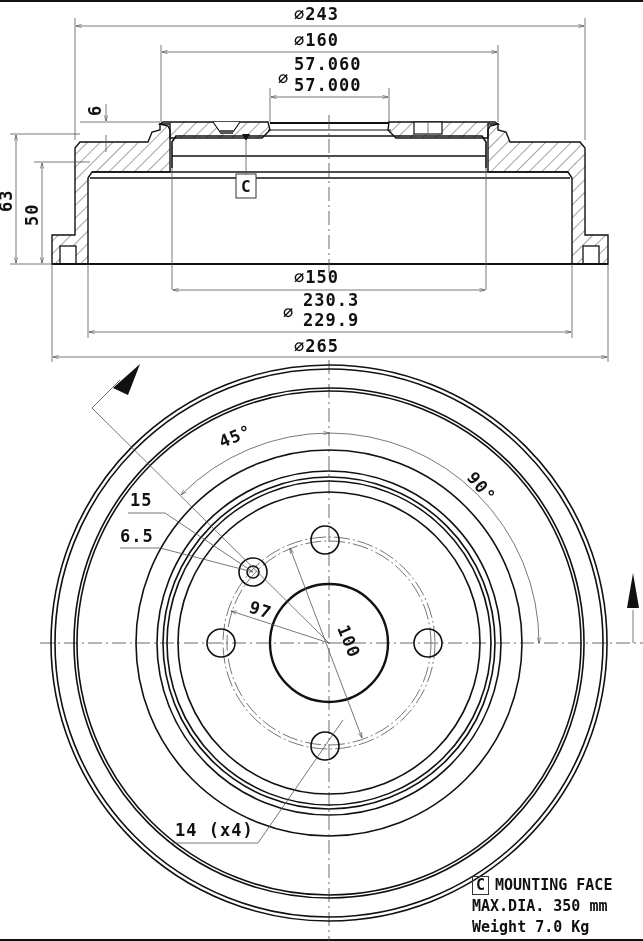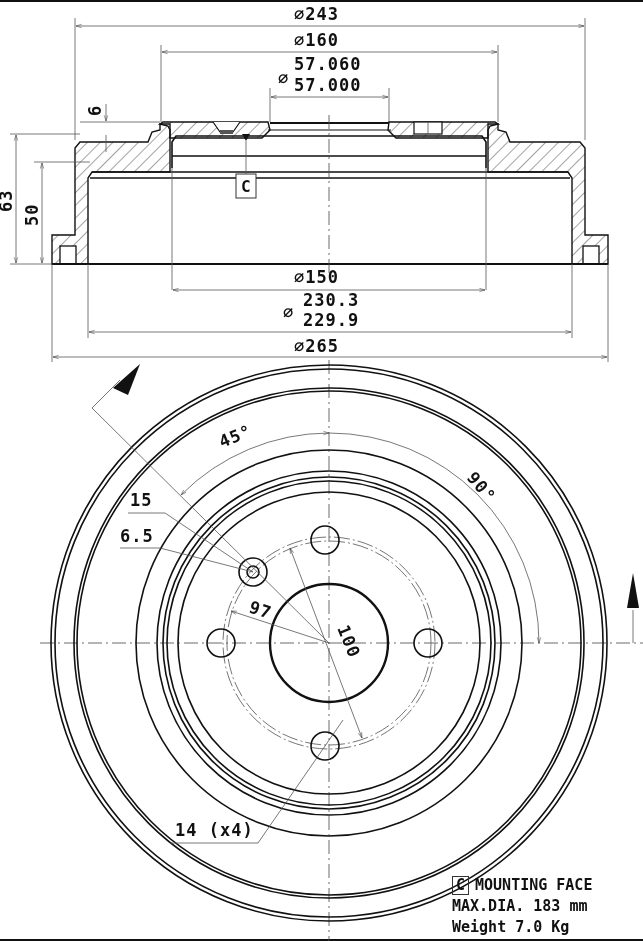--- a/index.html
+++ b/index.html
@@ -1,21 +1,21 @@
 <!DOCTYPE html>
 <html><head>
 <meta charset="utf-8">
 <style>
   html, body { margin:0; padding:0; background:#ffffff; }
   body { width:643px; height:941px; overflow:hidden; position:relative; }
   .page { position:absolute; left:0; top:0; width:643px; height:941px; background:#fff; }
   svg { position:absolute; left:0; top:0; }
   .dimtxt { font-family:"DejaVu Sans Mono","Liberation Mono",monospace; font-weight:bold; font-size:17px; fill:#111; letter-spacing:1px; }
   .smalltxt { font-family:"DejaVu Sans Mono","Liberation Mono",monospace; font-weight:bold; font-size:16px; fill:#111; letter-spacing:1px; }
-  .notes { position:absolute; left:452px; top:875px; font-family:"DejaVu Sans Mono","Liberation Mono",monospace; font-size:15px; font-weight:bold; color:#111; line-height:21px; white-space:nowrap; }
+  .notes { position:absolute; left:472px; top:875px; font-family:"DejaVu Sans Mono","Liberation Mono",monospace; font-size:15px; font-weight:bold; color:#111; line-height:21px; white-space:nowrap; }
   .notes .row { display:block; }
   .cbox { display:inline-block; border:1px solid #333; padding:0 3px; margin-right:6px; line-height:17px; }
   .ln { stroke:#111; fill:none; stroke-width:1.6; }
   .thin { stroke:#555; fill:none; stroke-width:0.8; }
   .cl { stroke:#444; fill:none; stroke-width:0.8; stroke-dasharray:14 4 2 4; }
   .hatch { fill:url(#hatch); stroke:#111; stroke-width:1.4; }
 </style>
 </head>
 <body>
 
@@ -170,17 +170,17 @@
     <text x="337" y="628" class="dimtxt" transform="rotate(68 337 628)">100</text>
 
     <line class="thin" x1="170" y1="843" x2="258" y2="843"></line>
     <line class="thin" x1="258" y1="843" x2="343" y2="720"></line>
     <text x="175" y="836" class="dimtxt">14 (x4)</text>
   </g>
 </svg>
 
 <div class="notes">
   <span class="row"><span class="cbox">C</span><span>MOUNTING FACE</span></span>
-  <span class="row">MAX.DIA. 183 mm</span>
+  <span class="row">MAX.DIA. 350 mm</span>
   <span class="row">Weight 7.0 Kg</span>
 </div>
 
 </div>
 
 </body></html>

